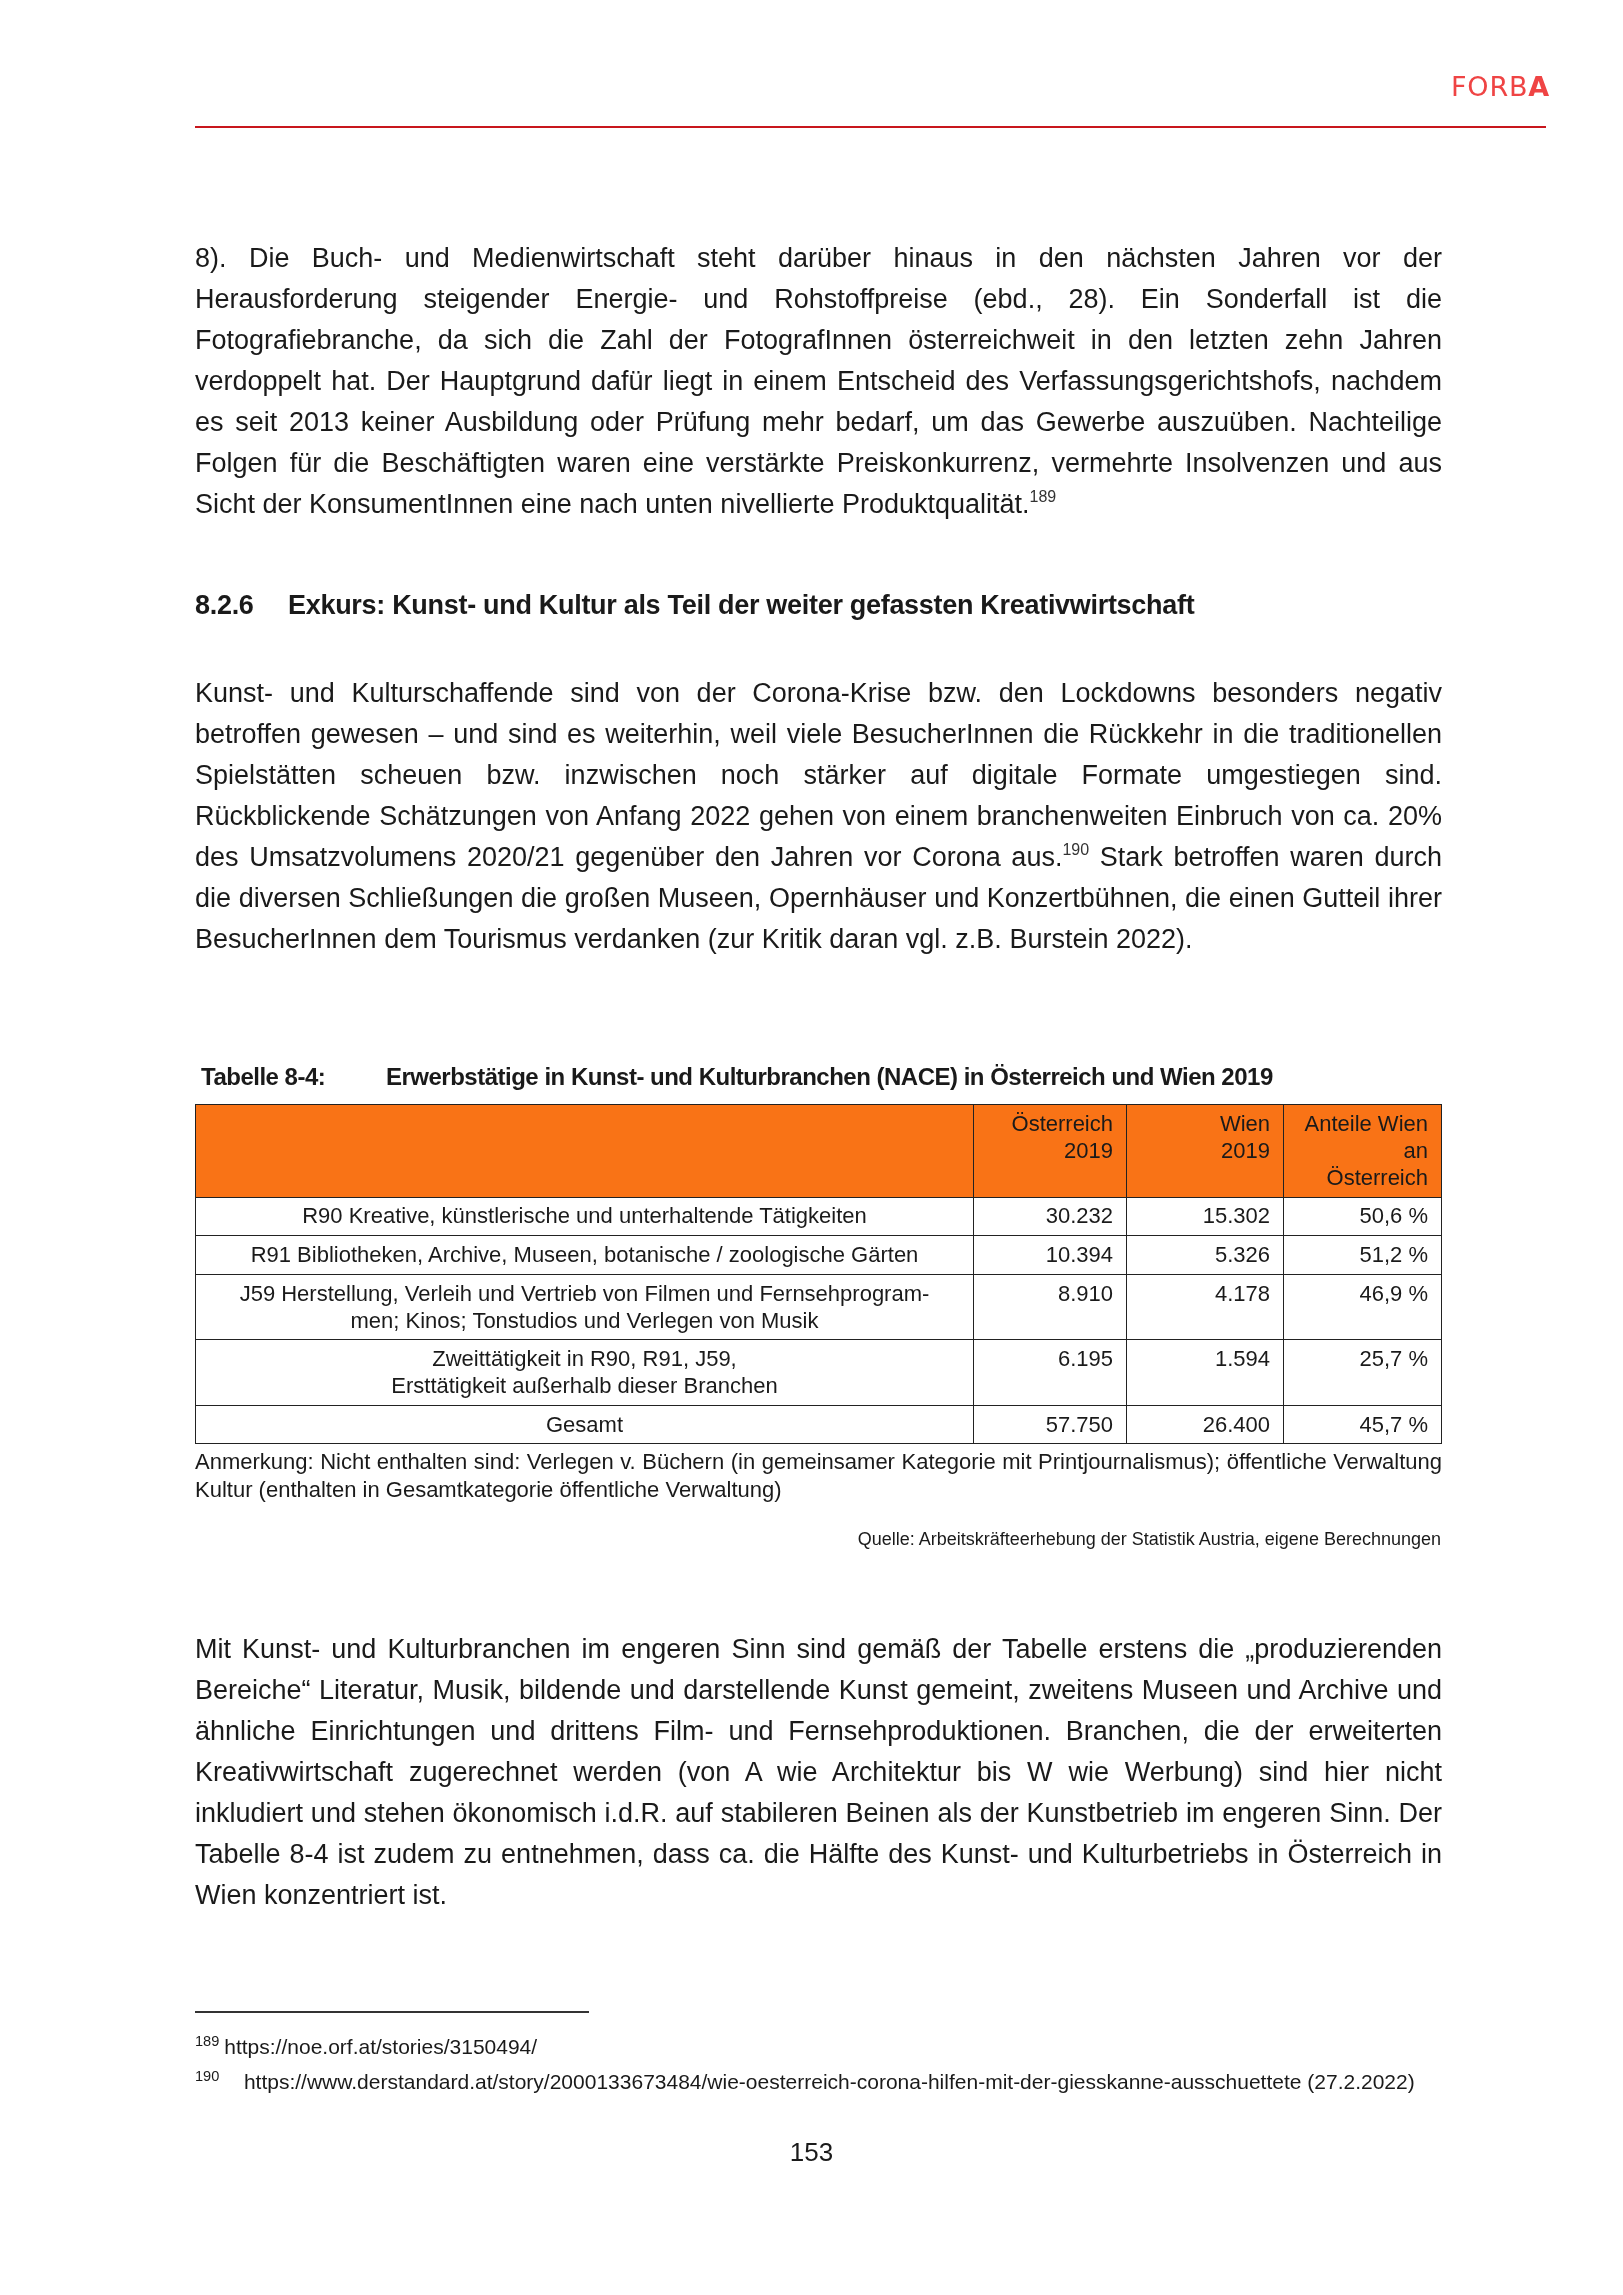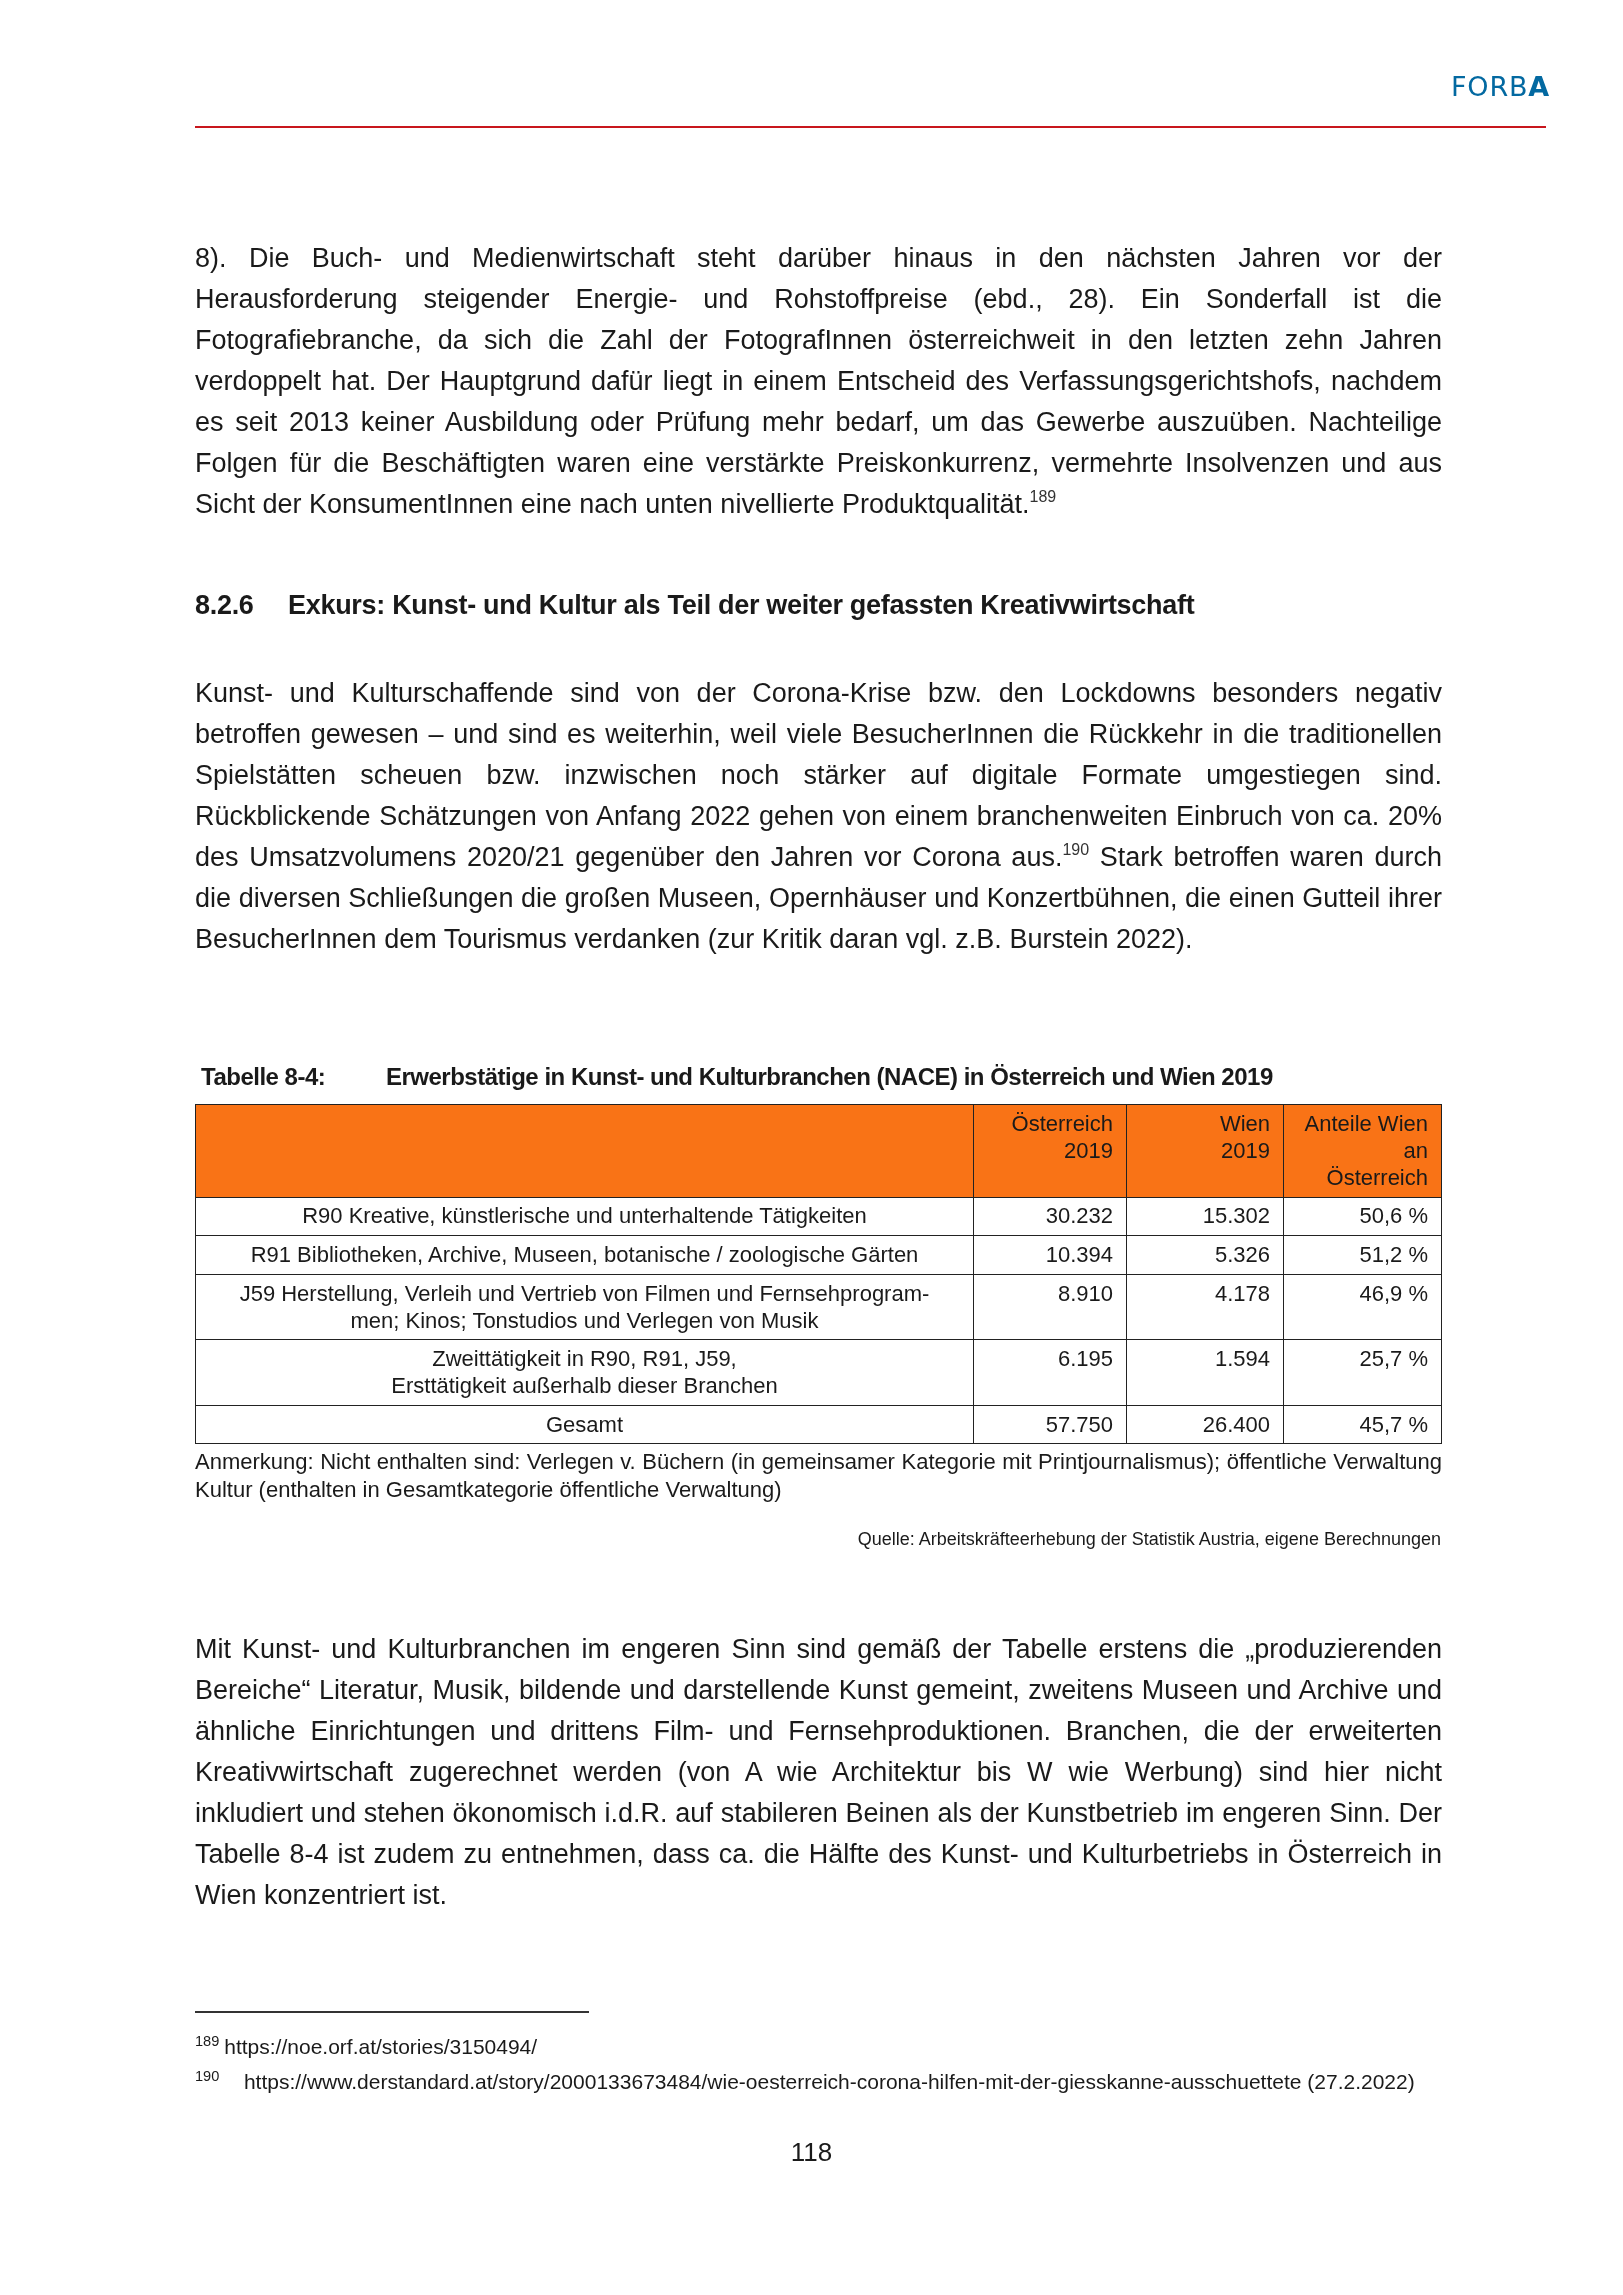--- a/index.html
+++ b/index.html
@@ -4,21 +4,21 @@
 <style>
   html, body { margin: 0; padding: 0; background: #ffffff; }
   body {
     width: 1623px; height: 2295px; position: relative; overflow: hidden;
     font-family: "Liberation Sans Narrow", "Liberation Sans", sans-serif;
     color: #1a1a1a;
   }
   .brand {
     position: absolute; top: 71px; right: 73px;
     font-family: "DejaVu Sans", sans-serif; font-size: 27px; letter-spacing: 0.8px;
-    color: #0369a1;
+    color: #ef4444;
   }
   .brand .bold { font-weight: bold; }
   .brand-rule {
     position: absolute; top: 126px; left: 195px; width: 1351px; height: 2.4px;
     background: #c8161d;
   }
   .body-text {
     position: absolute; left: 195px; width: 1247px;
     font-size: 27px; line-height: 41px; text-align: justify;
     transform-origin: left top;
@@ -141,14 +141,14 @@
   <div class="footnote">
       <span class="fn-num">189</span>
       <span>https://noe.orf.at/stories/3150494/</span>
     </div>
   <div class="footnote two">
       <span class="fn-num">190</span>
       <span>https://www.derstandard.at/story/2000133673484/wie-oesterreich-corona-hilfen-mit-der-giesskanne-ausschuettete (27.2.2022)</span>
     </div>
 </div>
 
-<div class="page-number">118</div>
+<div class="page-number">153</div>
 
 
 </body></html>

